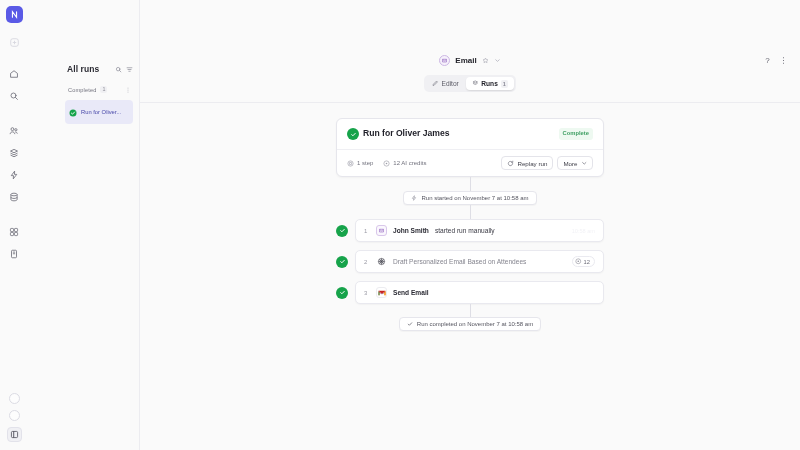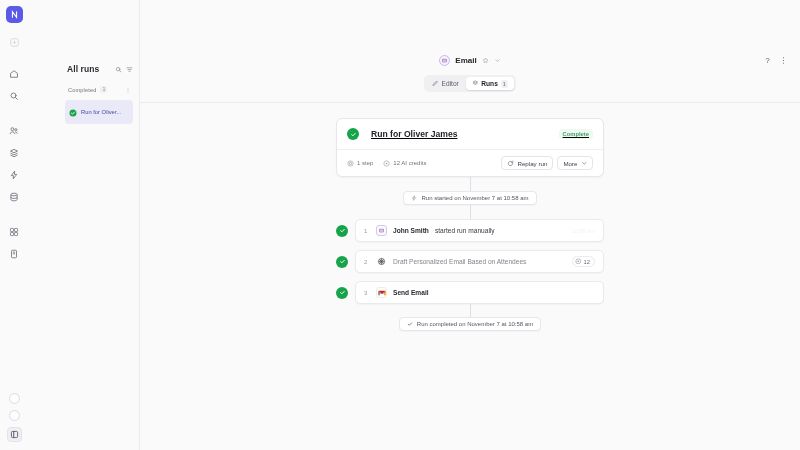--- a/index.html
+++ b/index.html
@@ -147,22 +147,22 @@
     padding-top: 15px; background: #fafafa;
   }
 
   
   .run-card {
     width: 268px; background: #ffffff;
     border: 1px solid #e6e6ec; border-radius: 6px;
     box-shadow: 0 1px 2px rgba(16,16,30,.04);
   }
   .run-card-top {
-    display: flex; align-items: center;
-    padding: 9px 10px 9px 10px; gap: 12px; text-decoration: underline;
+    display: flex; 
+    padding: 9px 10px 9px 10px; gap: 4px;
   }
   .check-green {
     width: 12px; height: 12px; border-radius: 50%;
     background: #16a34a; display:flex; align-items:center; justify-content:center;
     flex: 0 0 12px;
   }
   .run-card-title { font-size: 8.6px; font-weight: 600; color: #1f1f28; flex:1 1 auto; }
   .status-badge {
     font-size: 5.8px; font-weight: 600; color: #3f9f63;
     background: #eef9f1; border-radius: 3px; padding: 2px 4px;

